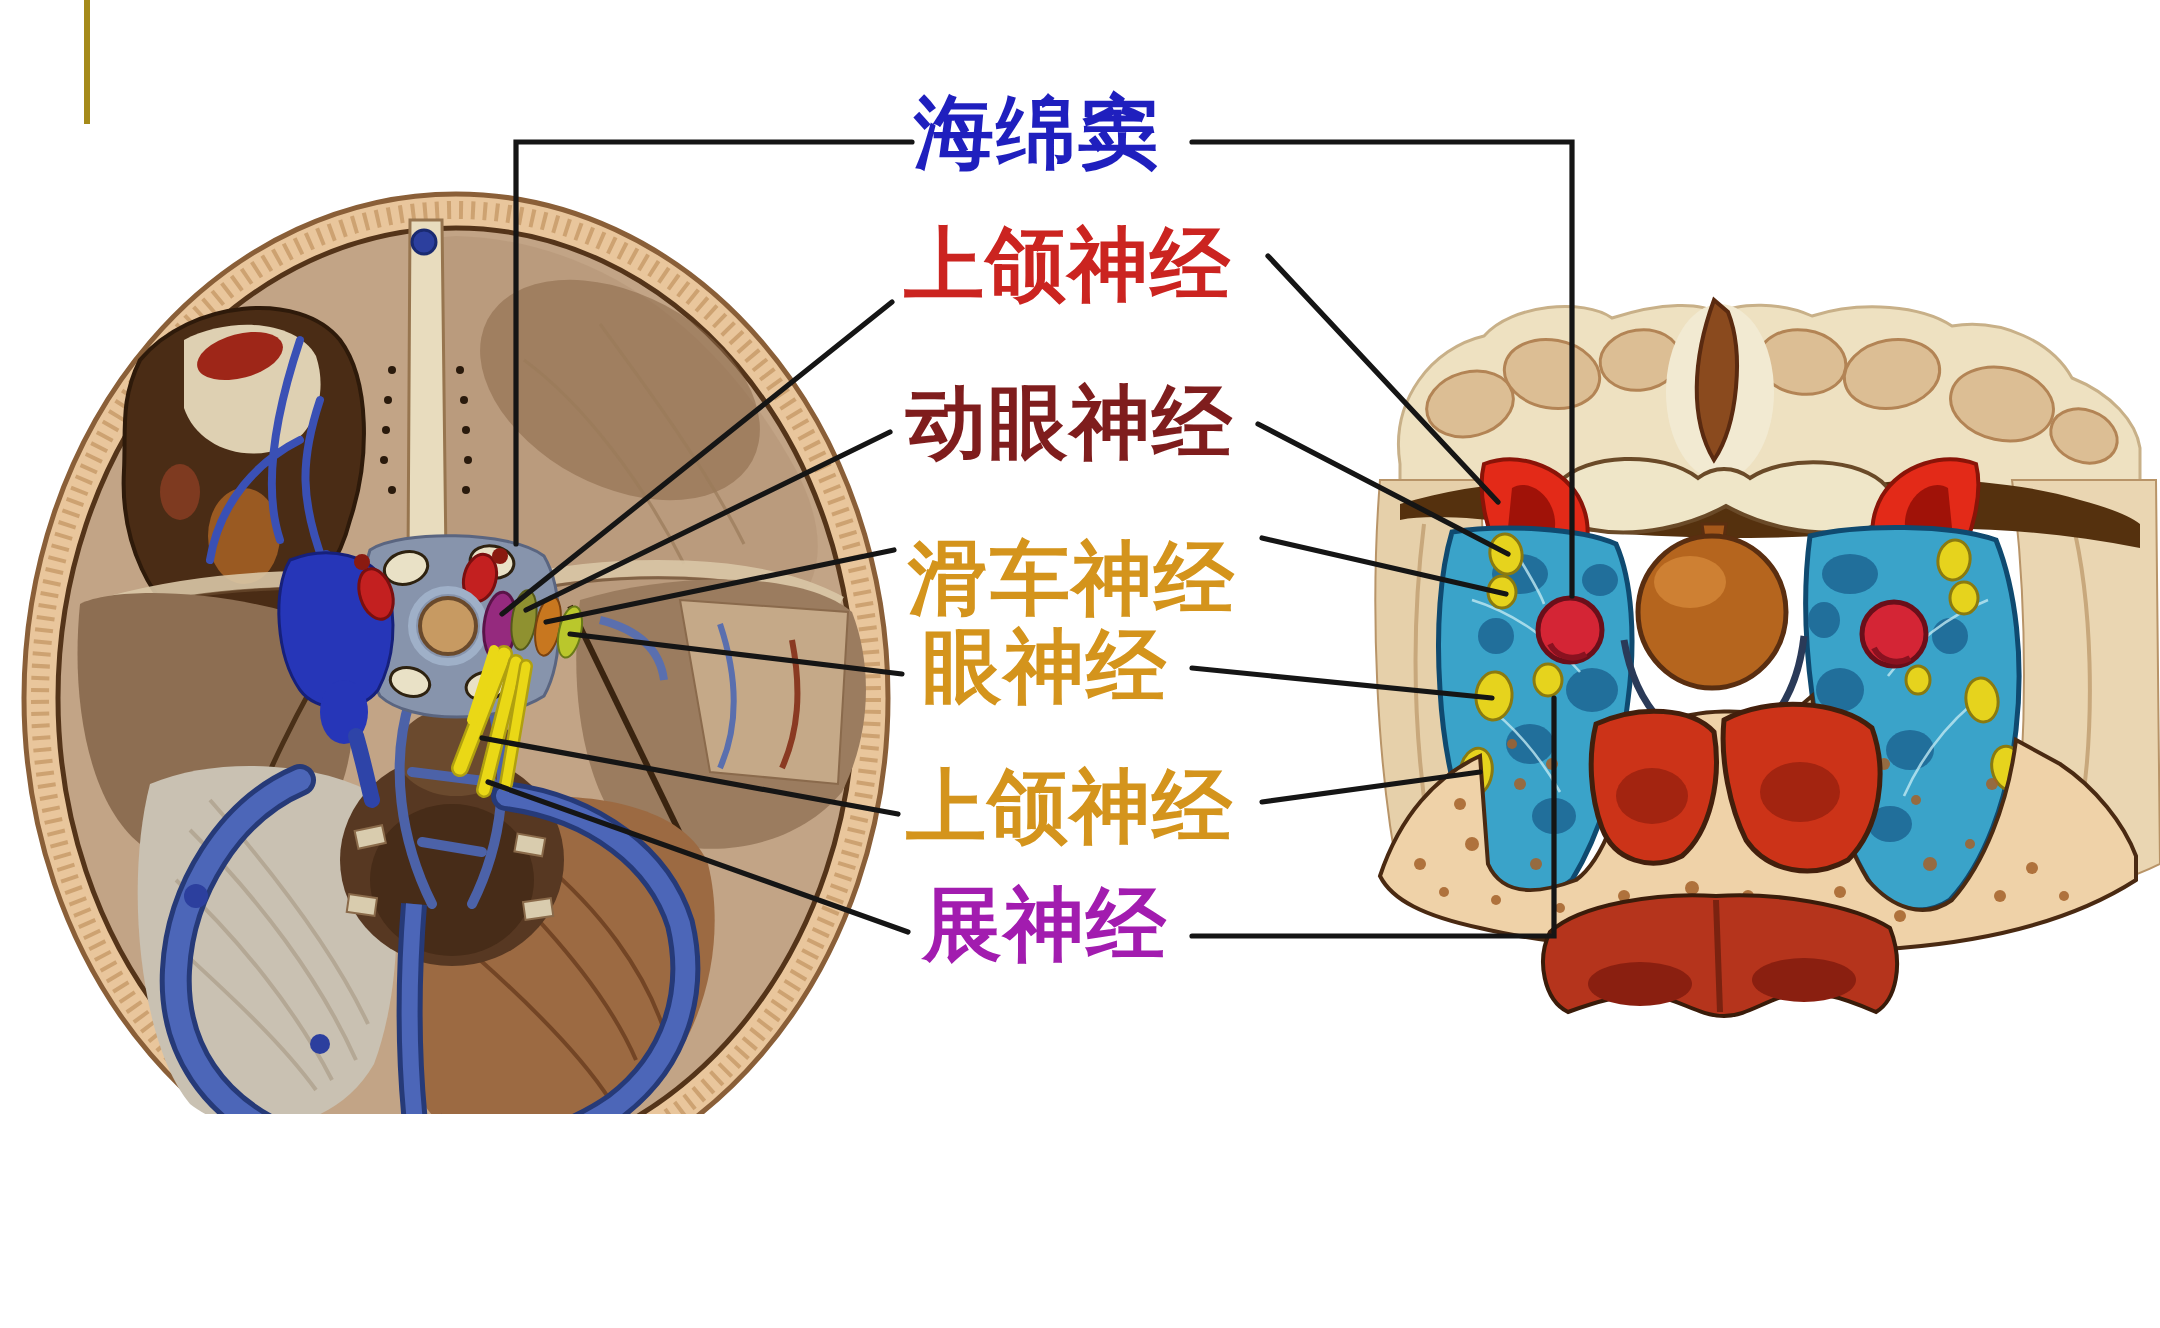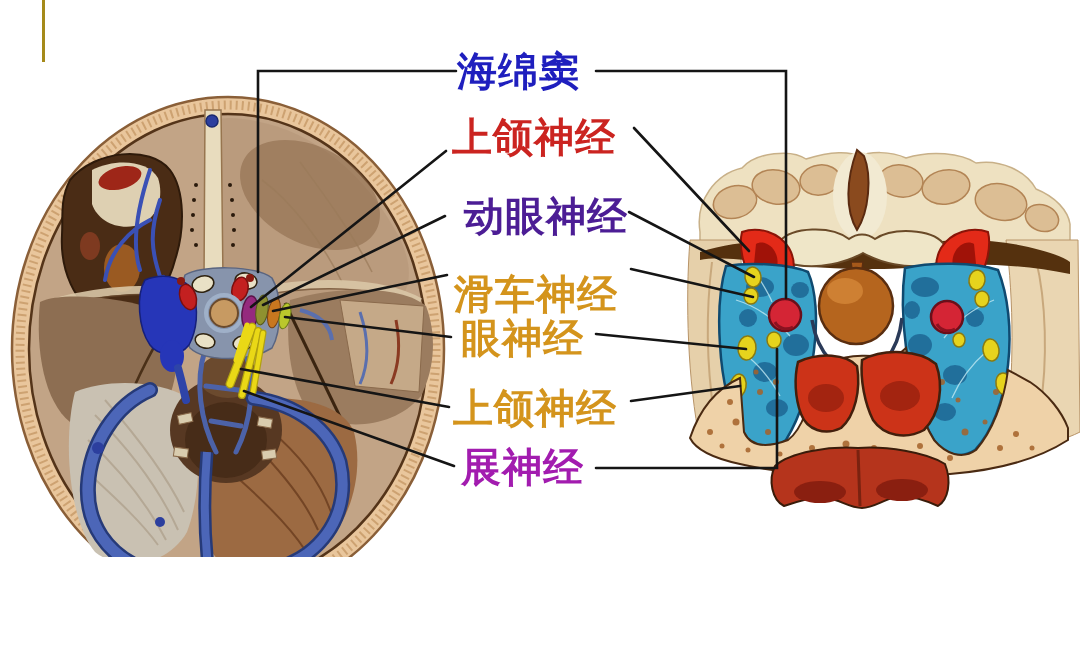--- a/index.html
+++ b/index.html
@@ -1,17 +1,17 @@
 <!DOCTYPE html>
 <html><head>
 <meta charset="utf-8">
 <style>
   html,body{margin:0;padding:0;background:#fff;}
   .canvas{position:relative;width:1080px;height:557px;background:#ffffff;overflow:hidden;
-          font-family:Liberation Sans, sans-serif;}
+          font-family:Liberation Mono, monospace;}
   .artwork{position:absolute;left:0;top:0;}
   .accent-bar{position:absolute;left:42px;top:0;width:3px;height:62px;}
   .label{position:absolute;font-weight:bold;font-size:40px;line-height:1.05;
          white-space:nowrap;letter-spacing:1px;}
 </style>
 </head>
 <body>
 
 <div class="canvas">
 
@@ -295,21 +295,21 @@
       <path d="M631,401 L740,386"></path>
       <path d="M454,466 L244,391"></path>
       <path d="M596,468 L777,468 L777,349"></path>
     </g>
   </svg>
 
   <div class="label" style="left: 457px; top: 50px; color: rgb(31, 31, 190);">海绵窦</div>
 
   <div class="label" style="left: 452px; top: 116px; color: rgb(203, 36, 32);">上颌神经</div>
 
-  <div class="label" style="left: 464px; top: 195px; color: #4c1d95;">动眼神经</div>
+  <div class="label" style="left: 453px; top: 195px; color: #7f1d1d;">动眼神经</div>
 
   <div class="label" style="left: 454px; top: 273px; color: rgb(212, 148, 28);">滑车神经</div>
 
   <div class="label" style="left: 453px; top: 387px; color: rgb(212, 148, 28);">上颌神经</div>
 
   <div class="label" style="left: 461px; top: 317px; color: rgb(212, 148, 28);">眼神经</div>
 
   <div class="label" style="left: 461px; top: 446px; color: #a21caf;">展神经</div>
 </div>
 

